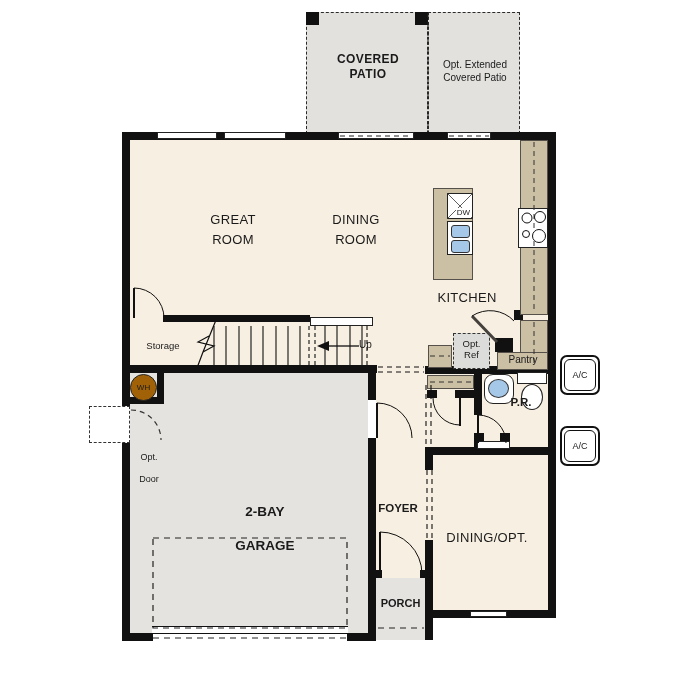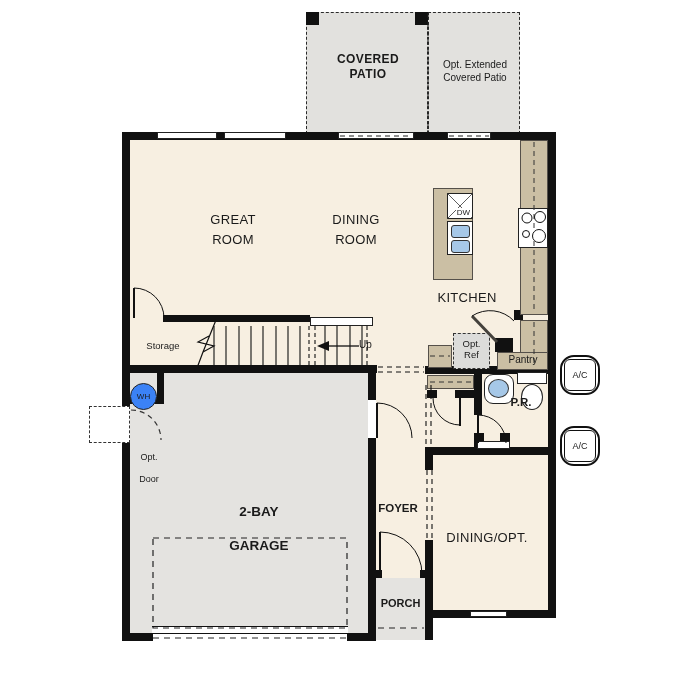--- a/index.html
+++ b/index.html
@@ -15,21 +15,21 @@
   .counter{position:absolute;background:#cbbfa4;border:1px solid #55504a;box-sizing:border-box;}
   .win{position:absolute;background:#fff;border:1px solid #222;box-sizing:border-box;height:7px;top:132px;}
   .gap{position:absolute;background:#fff;}
   .railing{position:absolute;background:#fff;border:1px solid #222;box-sizing:border-box;}
   
   .lbl{position:absolute;text-align:center;white-space:pre-line;}
   .room{font-weight:normal;font-size:13px;line-height:20px;letter-spacing:.3px;}
   .fixture-box{position:absolute;background:#fff;border:1px solid #222;box-sizing:border-box;}
   .optbox{position:absolute;background:#dcdcda;border:1.5px dashed #333;box-sizing:border-box;
           font-size:9.5px;line-height:11px;text-align:center;}
-  .ac{position:absolute;width:40px;height:40px;border:2px solid #111;border-radius:14px;background:#fff;
+  .ac{position:absolute;width:40px;height:40px;border:2px solid #111;border-radius:7px;background:#fff;
       box-sizing:border-box;display:flex;align-items:center;justify-content:center;}
   .ac .inner{width:30px;height:30px;border:1px solid #111;border-radius:6px;display:flex;
       align-items:center;justify-content:center;font-size:9px;}
   .blue{background:#a6c8e8;border:1px solid #333;box-sizing:border-box;}
   svg.overlay{position:absolute;left:0;top:0;pointer-events:none;}
 </style>
 </head>
 <body>
 
 <div id="plan">
@@ -101,21 +101,21 @@
 
   <div class="fixture-box" style="left:518px;top:208px;width:30px;height:40px;"></div>
 
   <div class="fixture-box" style="left:484px;top:374px;width:30px;height:30px;border-width:1.5px;border-radius:9px;">
     <div class="blue" style="position:absolute;left:3px;top:4px;width:21px;height:19px;border-radius:50%;"></div>
   </div>
 
   <div class="fixture-box" style="left:517px;top:372px;width:30px;height:12px;"></div>
   <div class="fixture-box" style="left:521px;top:384px;width:22px;height:26px;border-radius:50%;"></div>
 
-  <div class="abs" style="left:130px;top:374px;width:27px;height:27px;border:1.5px solid #222;border-radius:50%;background:#3b82f6;box-sizing:border-box;display:flex;align-items:center;justify-content:center;font-size:8px;margin-top:9px;">
+  <div class="abs" style="left:130px;top:374px;width:27px;height:27px;border:1.5px solid #222;border-radius:50%;background:#a16207;box-sizing:border-box;display:flex;align-items:center;justify-content:center;font-size:8px;">
     <span>WH</span>
   </div>
 
   <div class="optbox" style="left:453px;top:333px;width:37px;height:36px;padding-top:4px;">
     <div>Opt.</div>
     <div>Ref</div>
   </div>
 
   <div class="abs" style="left:89px;top:406px;width:41px;height:37px;background:#fff;border:1.2px dashed #333;box-sizing:border-box;"></div>
 
@@ -237,21 +237,21 @@
   <div class="lbl room" style="left:311px;top:210px;width:90px;">DINING ROOM</div>
   <div class="lbl room" style="left:428px;top:288px;width:78px;">KITCHEN</div>
   <div class="lbl" style="left:139px;top:340px;width:48px;font-size:9.5px;">Storage</div>
   <div class="lbl" style="left:359px;top:339px;width:22px;font-size:10px;text-align:left;">Up</div>
   <div class="lbl" style="left:500px;top:354px;width:46px;font-size:10px;">Pantry</div>
   <div class="lbl" style="left:500px;top:396px;width:42px;font-weight:bold;font-size:11.5px;">P.R.</div>
   <div class="lbl" style="left:373px;top:502px;width:50px;font-weight:bold;font-size:11.5px;">FOYER</div>
   <div class="lbl room" style="left:424px;top:508px;width:126px;">
     <div>DINING/OPT.</div>
   </div>
-  <div class="lbl" style="left:210px;top:486px;width:98px;font-weight:bold;font-size:13.5px;line-height:17px;">
+  <div class="lbl" style="left:216px;top:486px;width:98px;font-weight:bold;font-size:13.5px;line-height:17px;">
     <div>2-BAY</div>
     <div>GARAGE</div>
   </div>
   <div class="lbl" style="left:376px;top:597px;width:49px;font-weight:bold;font-size:11px;">PORCH</div>
   <div class="lbl" style="left:131px;top:441px;width:36px;font-size:9px;line-height:11px;">
     <div>Opt.</div>
     <div>Door</div>
   </div>
   <div class="lbl" style="left:449px;top:199px;width:22px;font-size:8px;background:transparent;text-align:right;">
     <span style="background:#fff;padding:0 1px;">DW</span>

